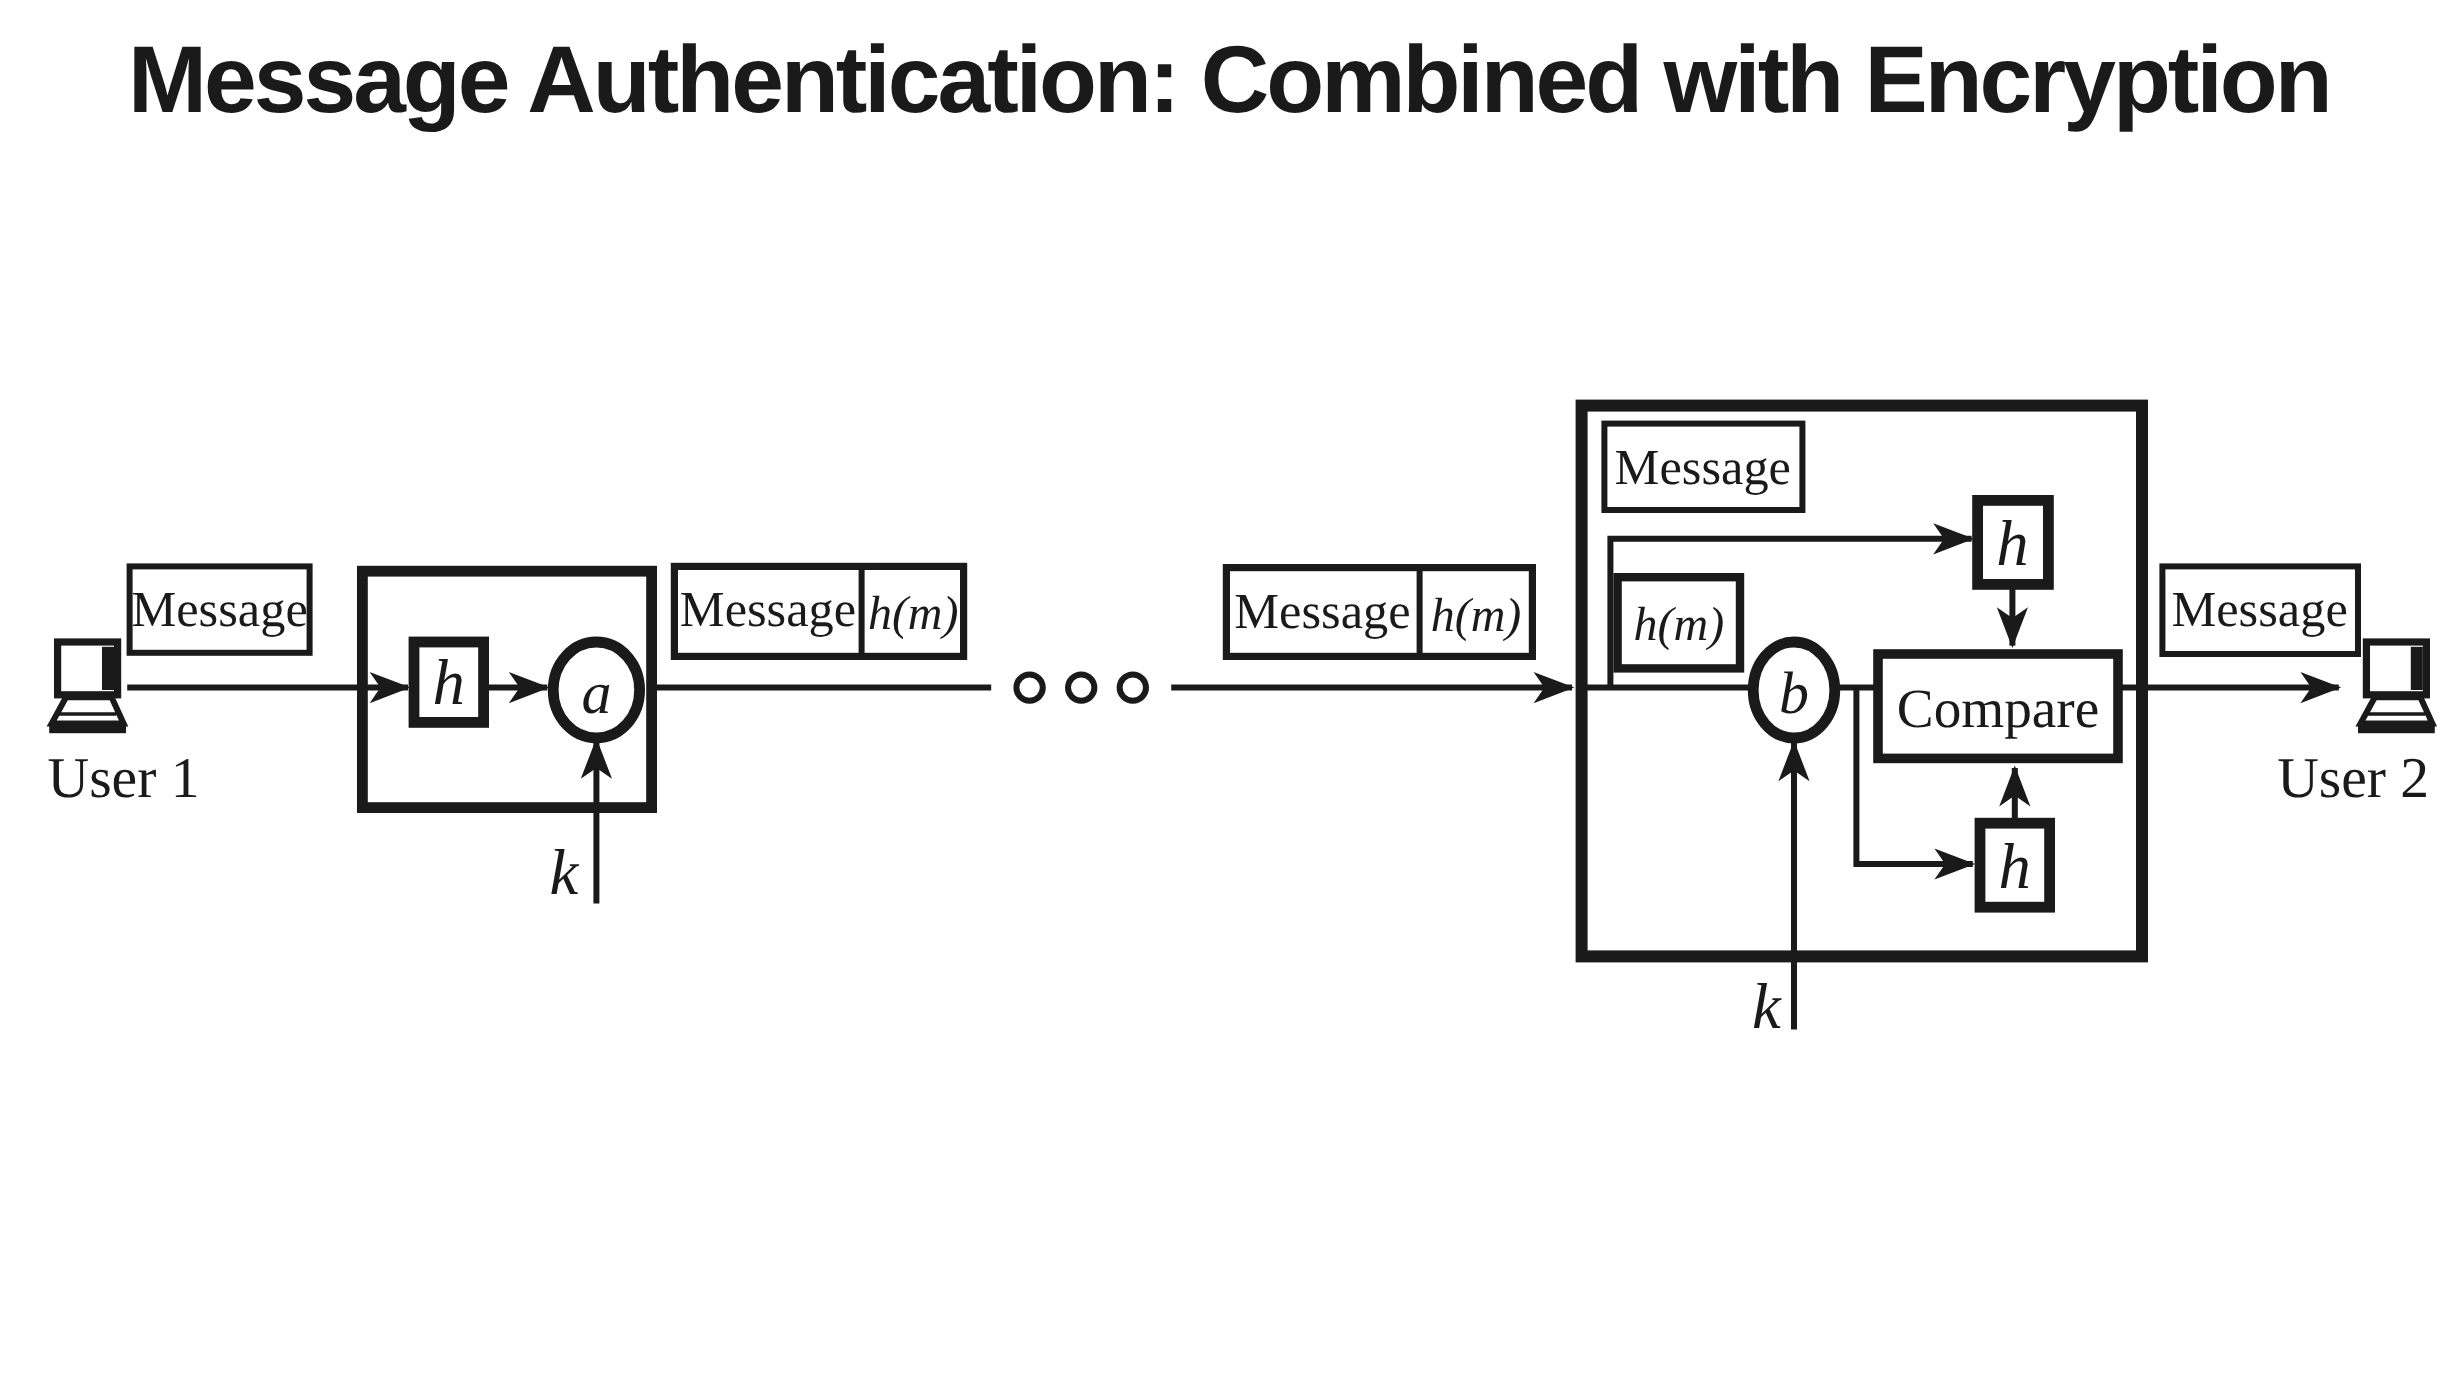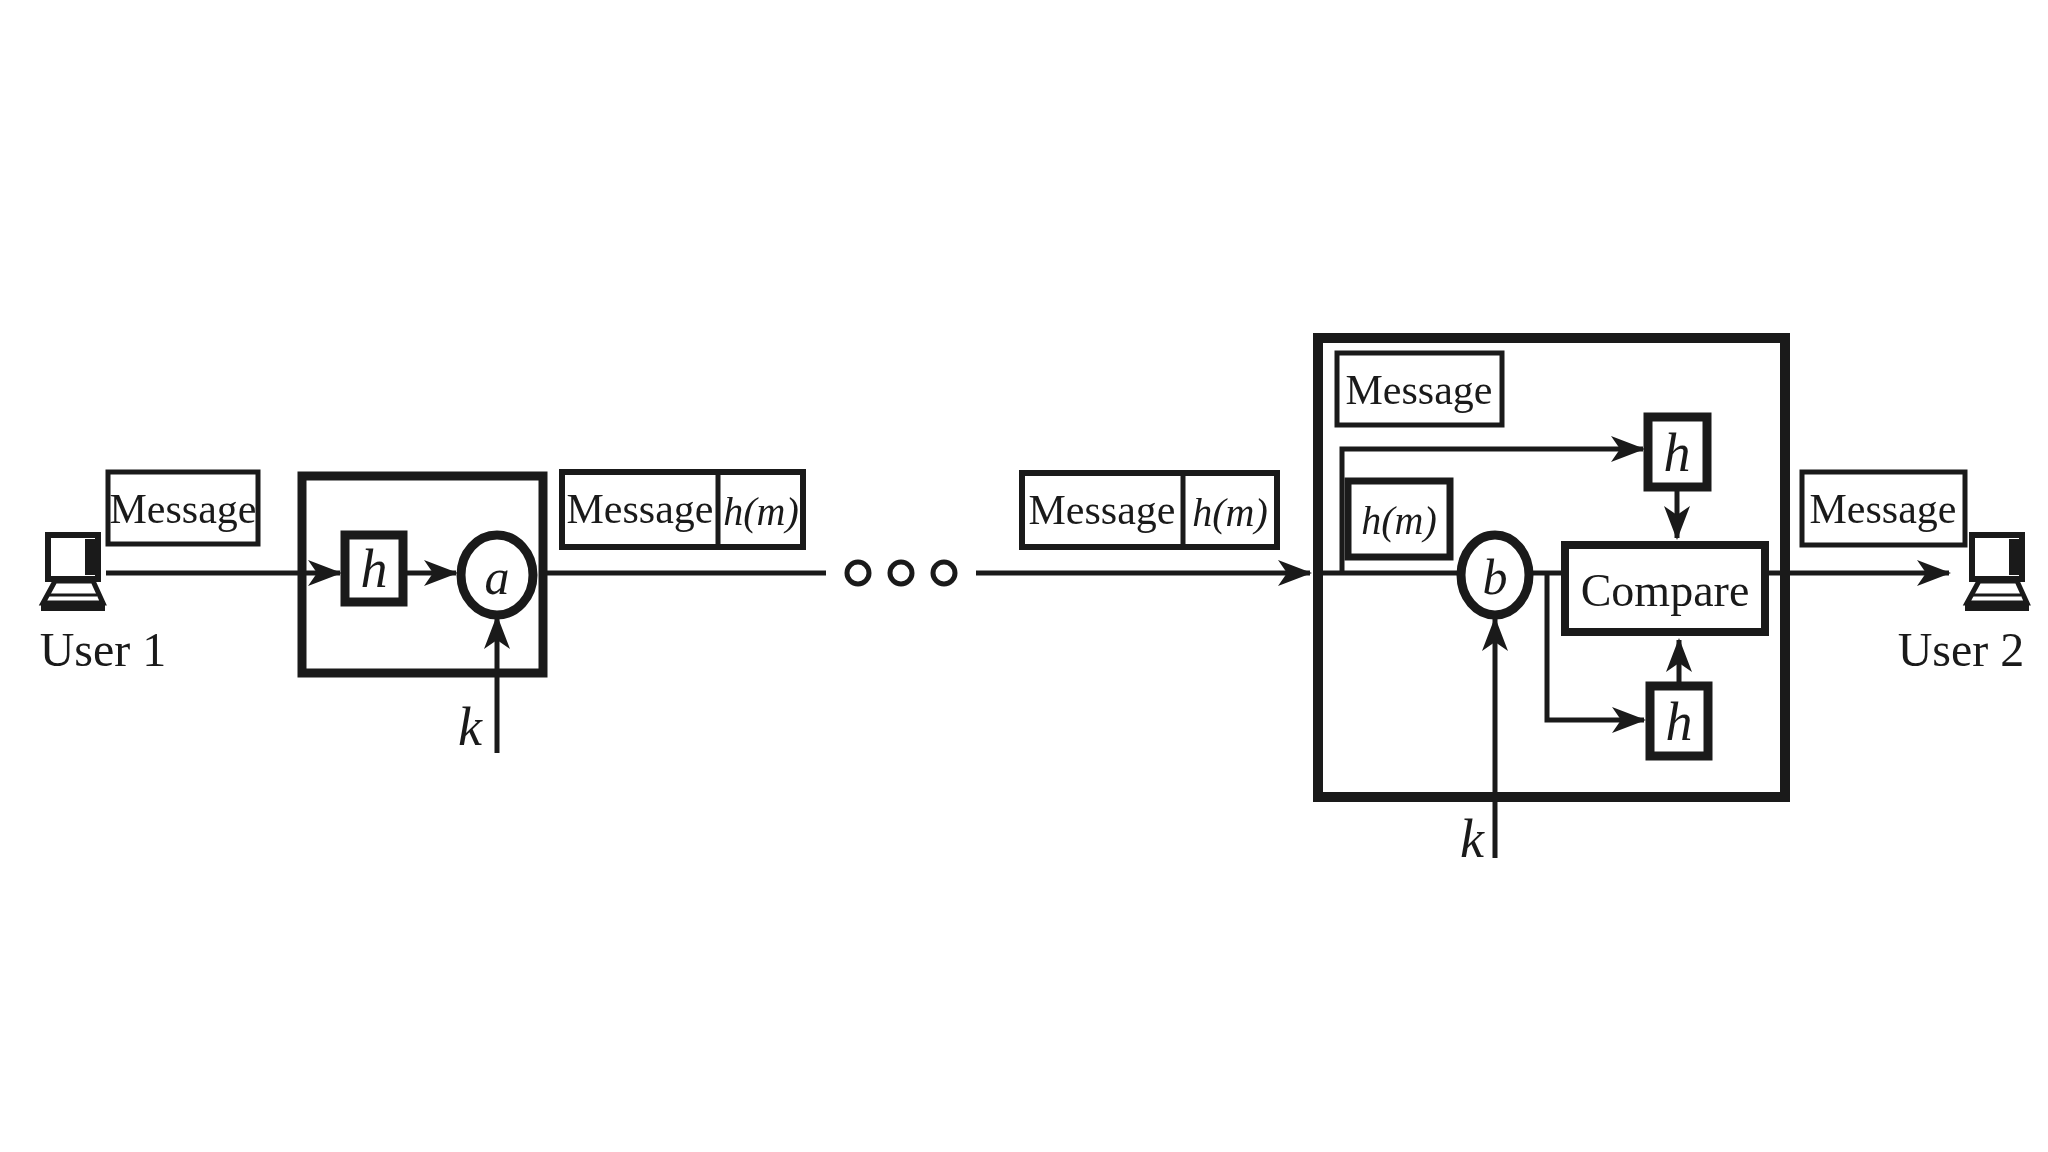--- a/index.html
+++ b/index.html
@@ -32,20 +32,21 @@
   .t-hash  { font-style:italic; font-size:54px; }
   .t-key   { font-style:italic; font-size:54px; }
   .t-user  { font-size:48px; }
   .t-comp  { font-size:46px; }
 </style>
 </head>
 <body>
 
 <div class="stage">
 
+  <div class="slide-title">Message Authentication: Combined with Encryption</div>
 
   <svg class="diagram" width="2048" height="1152" viewBox="0 0 2048 1152" xmlns="http://www.w3.org/2000/svg">
 
     <defs>
       <marker id="arr" markerUnits="userSpaceOnUse" markerWidth="40" markerHeight="32" refX="34" refY="15" orient="auto">
         <path d="M2,2 L36,15 L2,28 L11,15 Z" fill="#1a1a1a"></path>
       </marker>
 
       <g id="laptop-proto">
         <rect x="8" y="2" width="50" height="44" fill="#ffffff" stroke="#1a1a1a" stroke-width="6"></rect>

